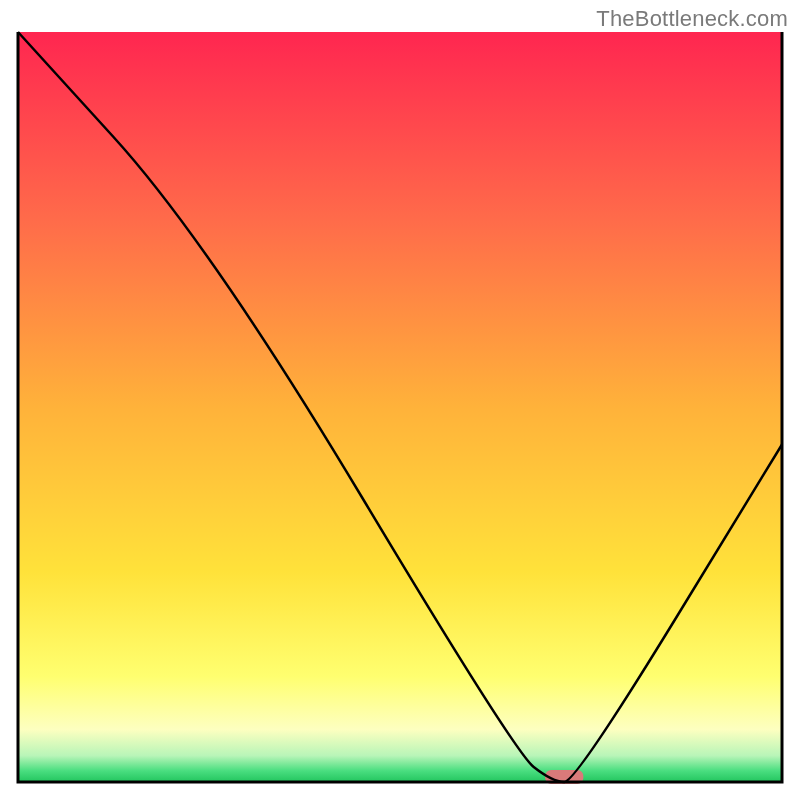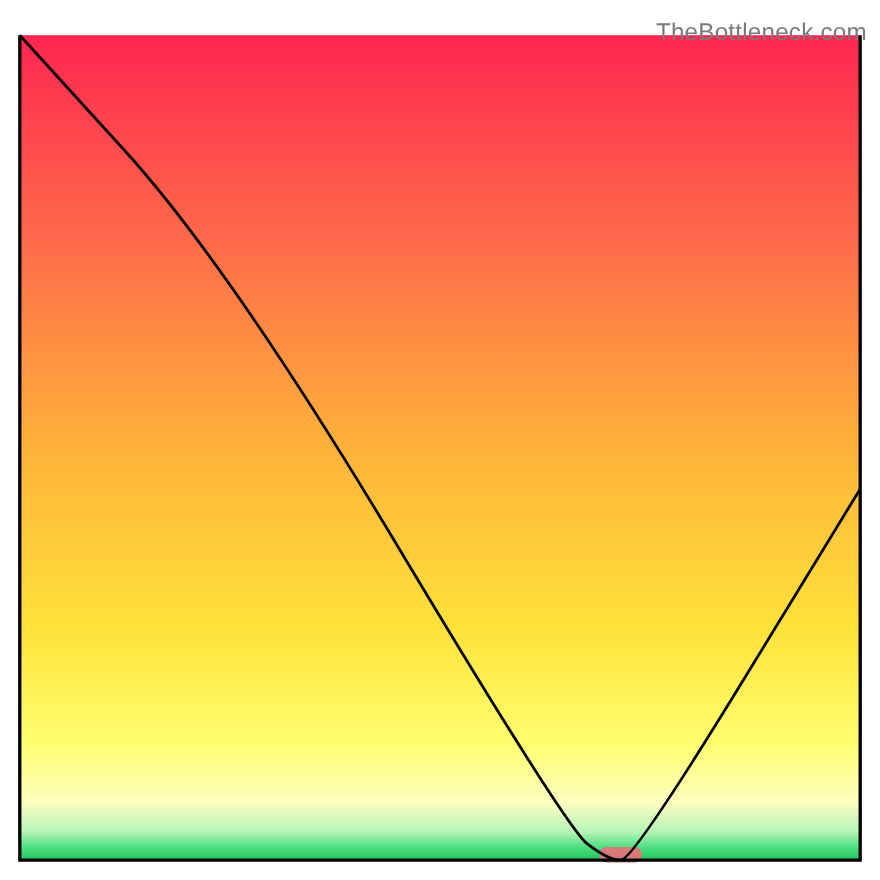--- a/index.html
+++ b/index.html
@@ -10,21 +10,21 @@
     background: #ffffff;
     font-family: Arial, Helvetica, sans-serif;
   }
   .wrap {
     position: relative;
     width: 800px;
     height: 800px;
   }
   .watermark {
     position: absolute;
-    top: 16px;
+    top: 6px;
     right: 12px;
     font-size: 22px;
     font-weight: 500;
     color: #7a7a7a;
     letter-spacing: 0.2px;
   }
   svg {
     display: block;
   }
 </style>

